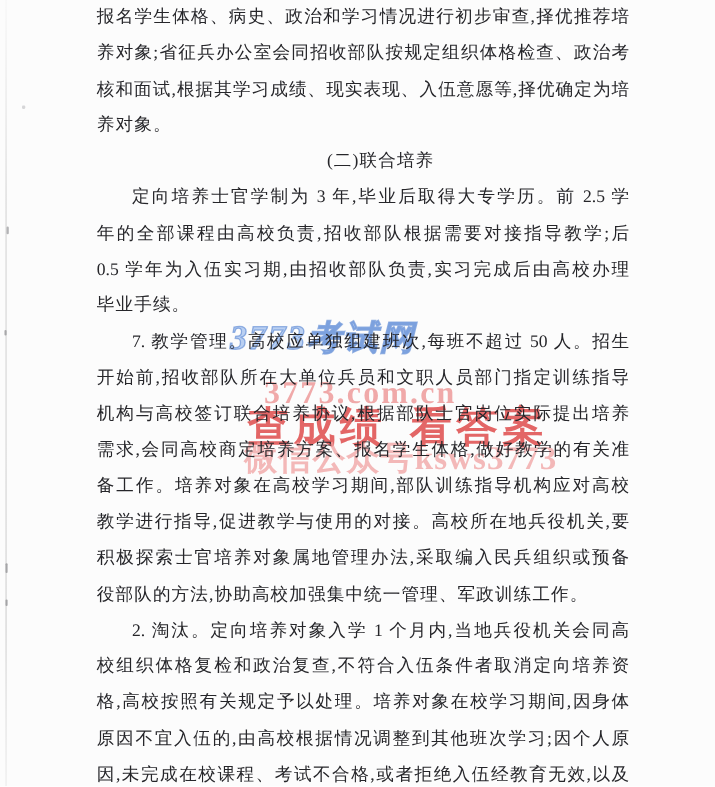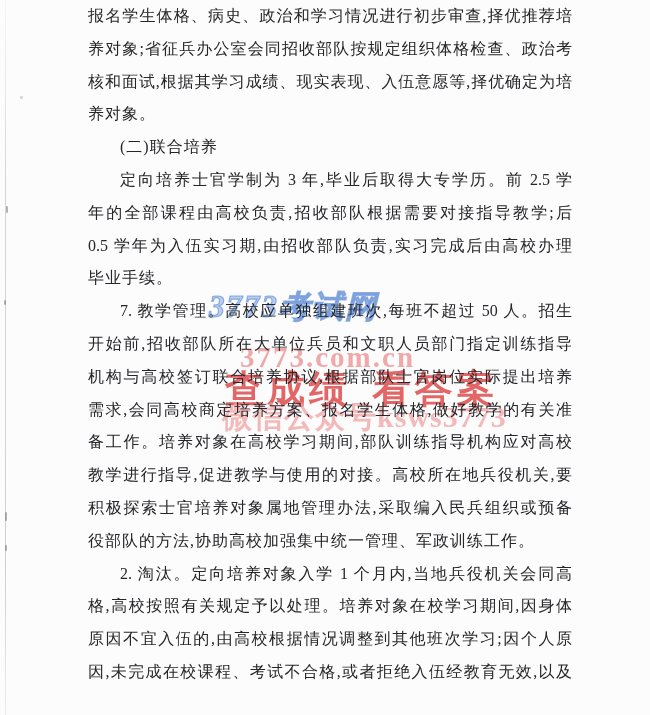--- a/index.html
+++ b/index.html
@@ -63,21 +63,21 @@
     letter-spacing:1px;
     white-space:nowrap;
   }
   .line.justify {
     white-space:normal;
     letter-spacing:0;
     text-align:justify;
     text-align-last:justify;
     text-justify:inter-character;
   }
-  .line.indent { text-indent:32px; }
+  .line.indent { text-indent:32px;text-align:center; }
 </style>
 </head>
 <body>
 
 <div class="page">
 
   <div class="scan-crease"></div>
   <div class="speck s1"></div>
   <div class="speck s2"></div>
   <div class="speck s3"></div>
@@ -104,18 +104,19 @@
       <div class="line">毕业手续。</div>
       <div class="line indent justify">7. 教学管理。高校应单独组建班次,每班不超过 50 人。招生</div>
       <div class="line justify">开始前,招收部队所在大单位兵员和文职人员部门指定训练指导</div>
       <div class="line justify">机构与高校签订联合培养协议,根据部队士官岗位实际提出培养</div>
       <div class="line justify">需求,会同高校商定培养方案、报名学生体格,做好教学的有关准</div>
       <div class="line justify">备工作。培养对象在高校学习期间,部队训练指导机构应对高校</div>
       <div class="line justify">教学进行指导,促进教学与使用的对接。高校所在地兵役机关,要</div>
       <div class="line justify">积极探索士官培养对象属地管理办法,采取编入民兵组织或预备</div>
       <div class="line">役部队的方法,协助高校加强集中统一管理、军政训练工作。</div>
       <div class="line indent justify">2. 淘汰。定向培养对象入学 1 个月内,当地兵役机关会同高</div>
+      <div class="line justify">校组织体格复检和政治复查,不符合入伍条件者取消定向培养资</div>
       <div class="line justify">格,高校按照有关规定予以处理。培养对象在校学习期间,因身体</div>
       <div class="line justify">原因不宜入伍的,由高校根据情况调整到其他班次学习;因个人原</div>
       <div class="line justify">因,未完成在校课程、考试不合格,或者拒绝入伍经教育无效,以及</div>
     </div>
 
 </div>
 
 </body></html>

